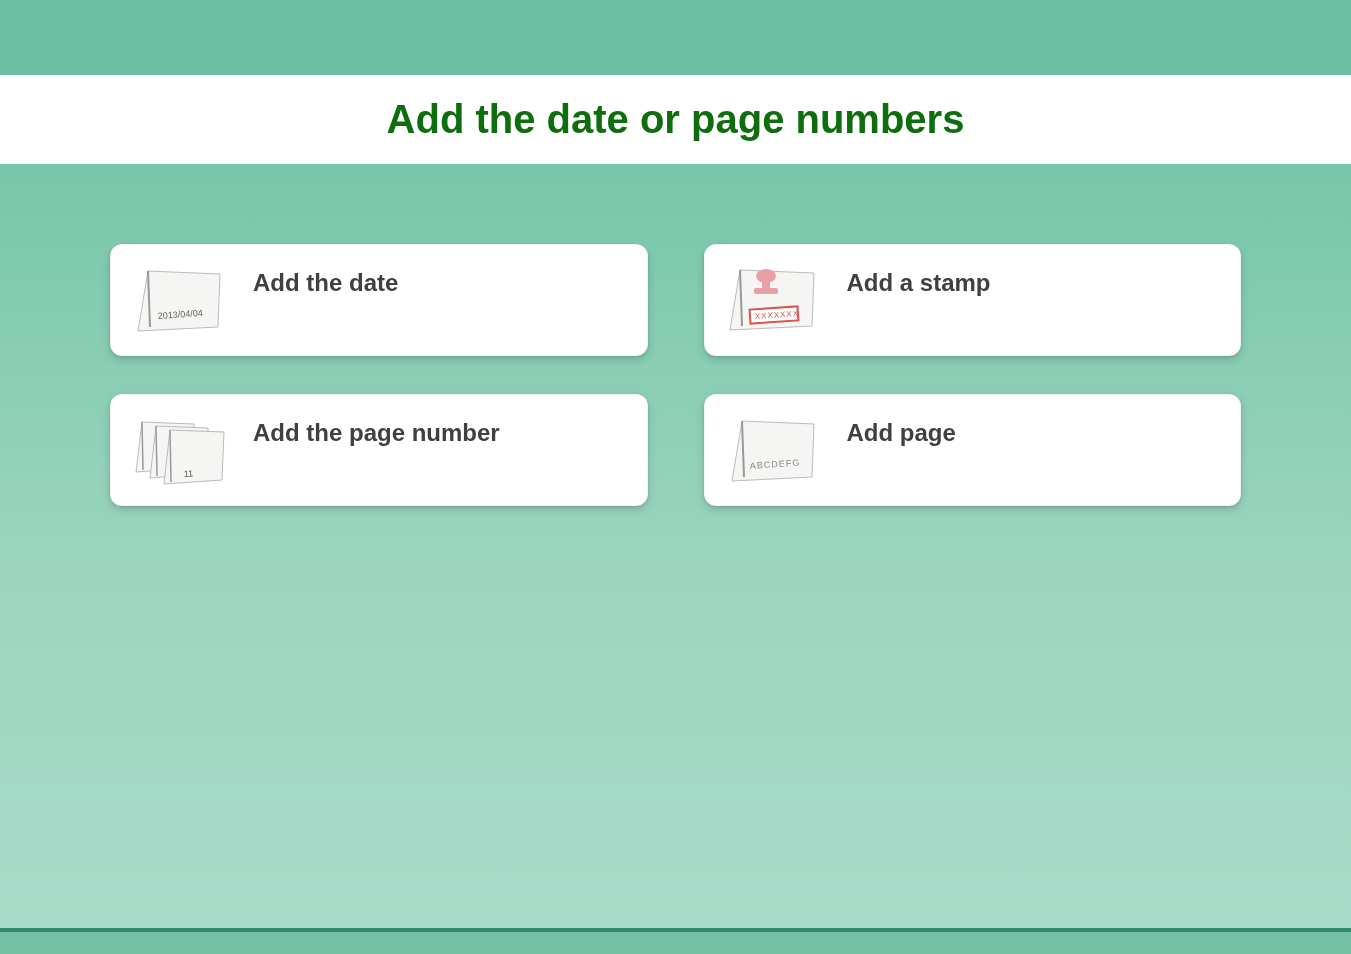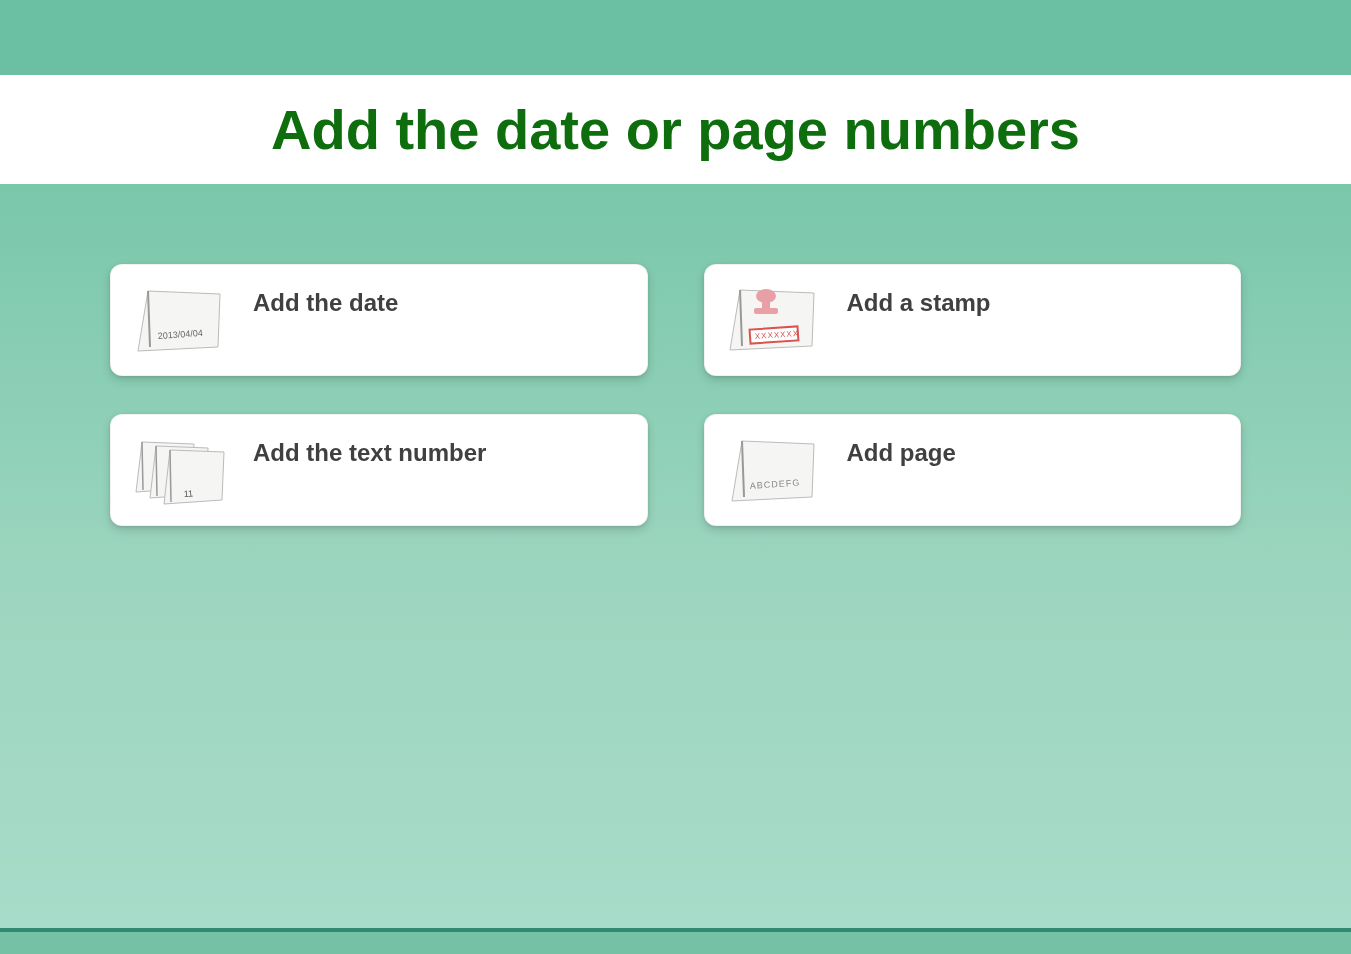--- a/index.html
+++ b/index.html
@@ -19,21 +19,21 @@
       height: 75px;
       background: #6bc0a3;
     }
     .title-bar {
       background: #ffffff;
       padding: 22px 0;
       text-align: center;
     }
     .title-bar h1 {
       color: #0e6e0e;
-      font-size: 56px;
+      font-size: 40px;
       font-weight: bold;
     }
     .content {
       padding: 80px 110px 0 110px;
     }
     .card-grid {
       display: grid;
       grid-template-columns: 1fr 1fr;
       gap: 38px 56px;
     }
@@ -138,21 +138,21 @@
             <polygon points="22,6 74,8 72,54 16,58" fill="#f5f5f3" stroke="#bbb" stroke-width="1"></polygon>
             <line x1="22" y1="6" x2="23" y2="56" stroke="#999" stroke-width="1.5"></line>
             <text x="34" y="52" font-size="9" fill="#555" transform="rotate(-4 34 52)">10</text>
 
             <polygon points="36,10 90,12 88,60 30,64" fill="#f5f5f3" stroke="#bbb" stroke-width="1"></polygon>
             <line x1="36" y1="10" x2="37" y2="62" stroke="#999" stroke-width="1.5"></line>
             <text x="50" y="57" font-size="9" fill="#555" transform="rotate(-4 50 57)">11</text>
           </g>
         </svg>
       </div>
-      <div class="card-label">Add the text number</div>
+      <div class="card-label">Add the page number</div>
     </div>
 
     <div class="card">
       <div class="icon-wrap">
         <svg width="100" height="72" viewBox="0 0 100 72">
           <g transform="translate(8,5)">
             <polygon points="10,0 82,3 80,56 0,60" fill="#f5f5f3" stroke="#bbb" stroke-width="1"></polygon>
             <line x1="10" y1="0" x2="12" y2="56" stroke="#999" stroke-width="2"></line>
             <text x="18" y="48" font-size="9" fill="#888" font-family="Arial" letter-spacing="1" transform="rotate(-4 18 48)">ABCDEFG</text>
           </g>

